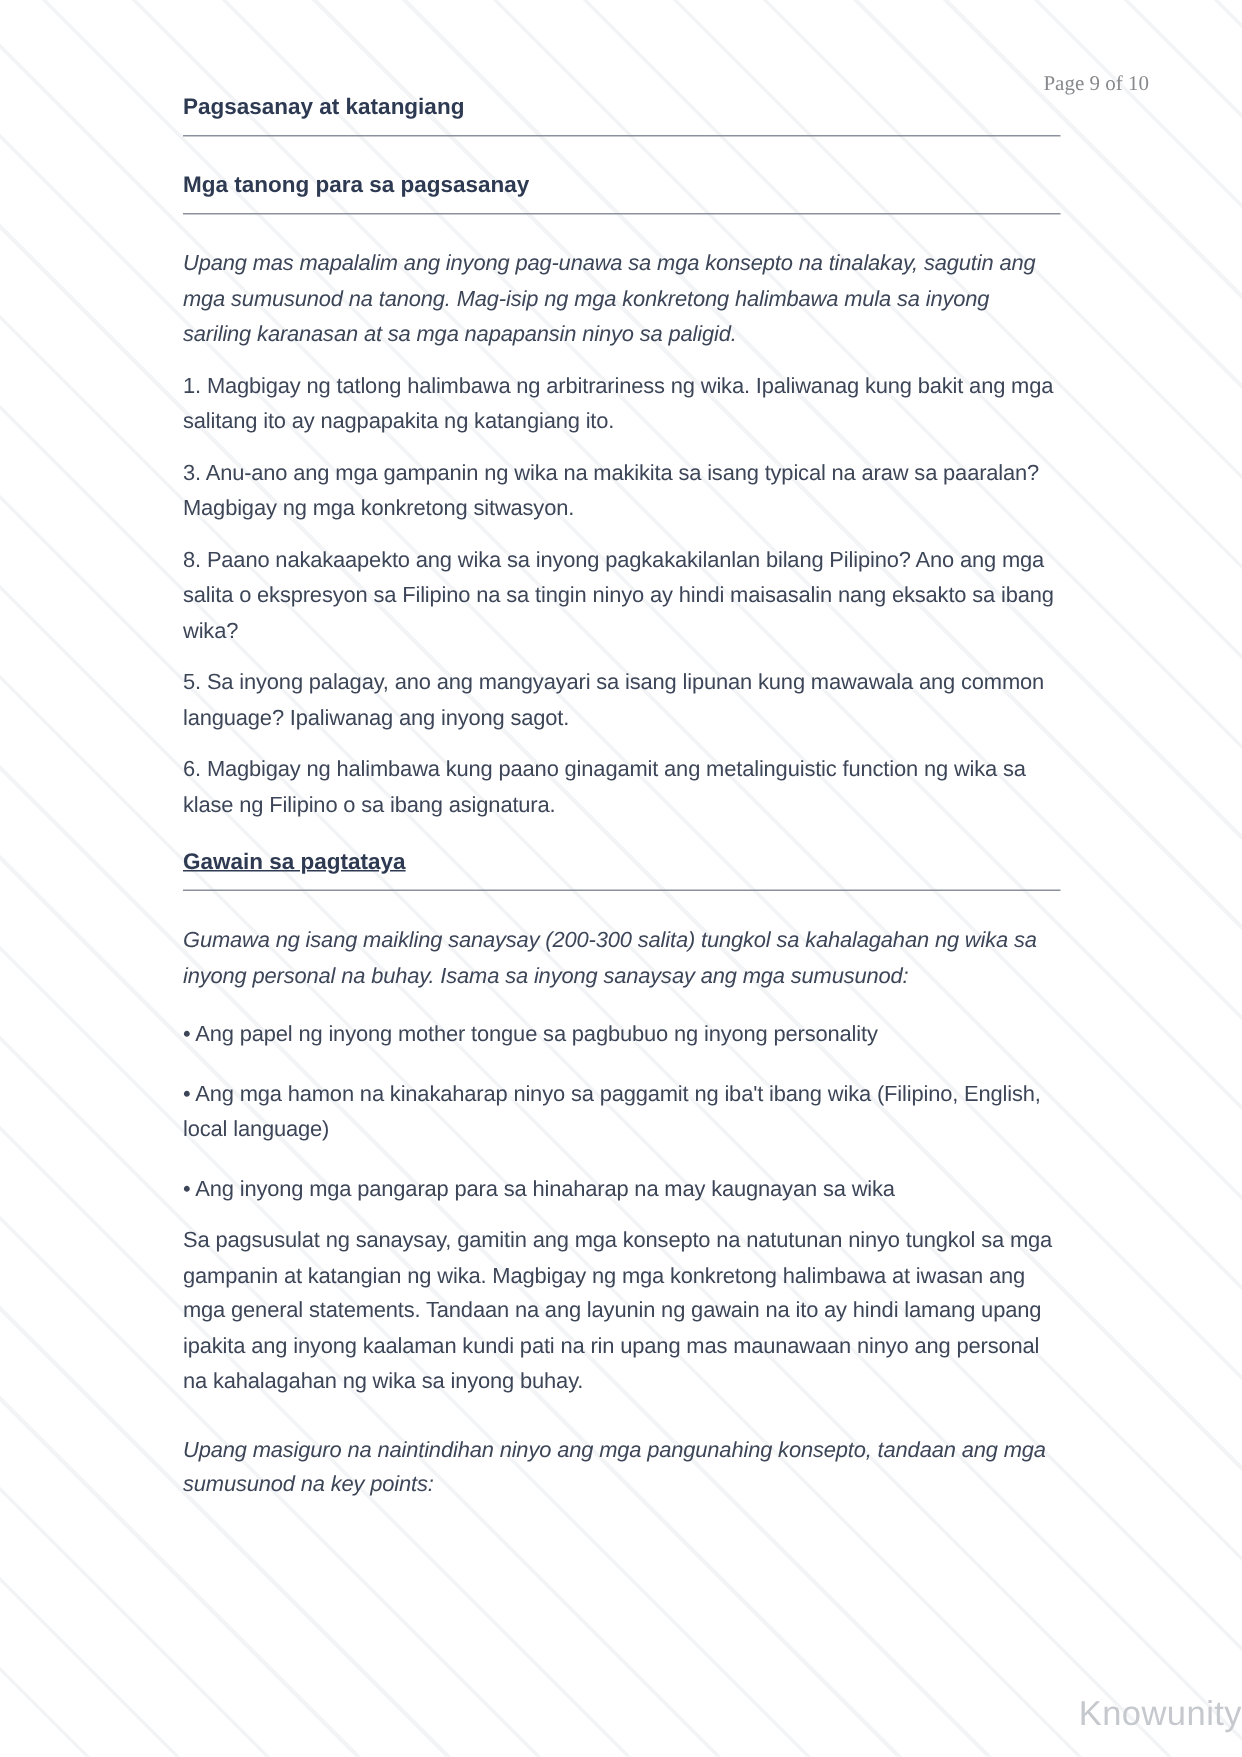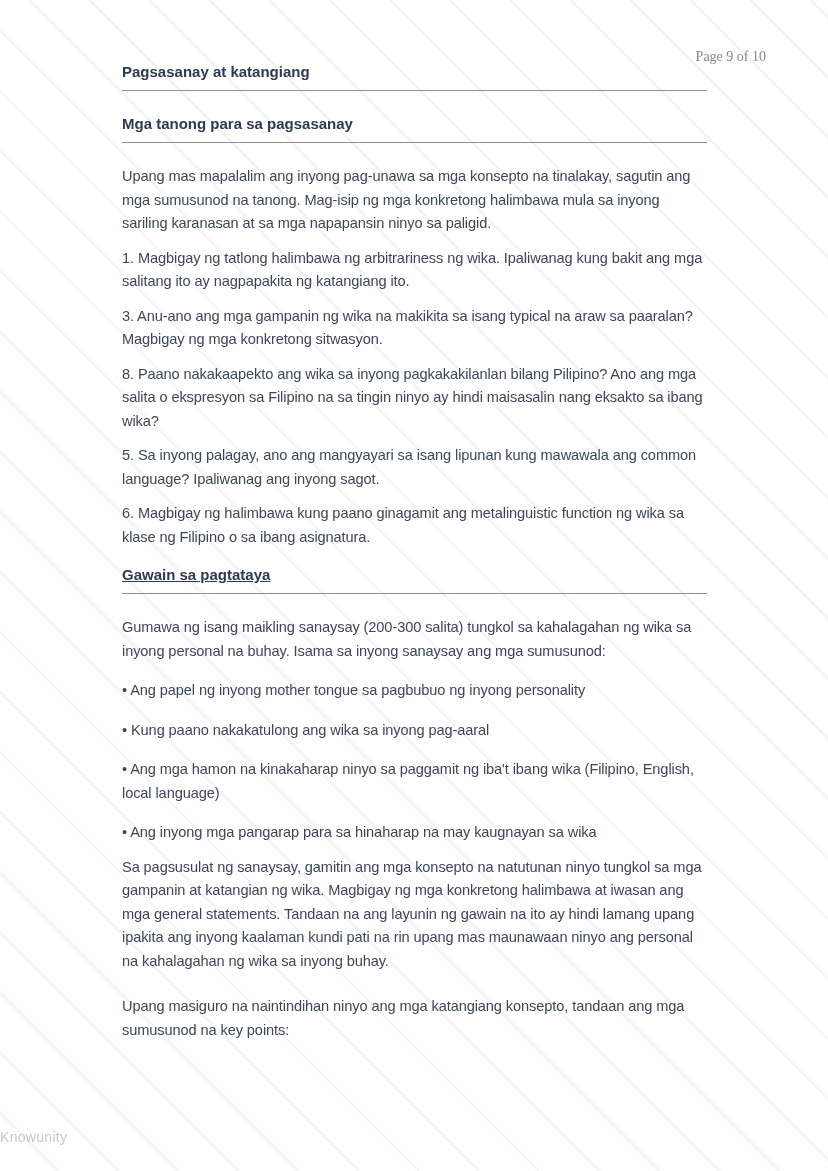--- a/index.html
+++ b/index.html
@@ -45,29 +45,29 @@
   .mt-first { margin-top: 63px; }
   .mt-section { margin-top: 24px; }
   .mt-section-late { margin-top: 17px; text-decoration: underline; }
   .para {
     font-size: 14.6px;
     letter-spacing: -0.1px;
     line-height: 23.5px;
     white-space: pre-line;
     margin: 11px 0 0 0;
   }
-  .para.after-heading { margin-top: 22px; }
+  .para.after-heading { margin-top: 22px; font-style: italic; }
   .bullets { margin-top: 11px; }
   .bullets .para { margin-top: 16px; }
   .footer-brand {
     position: absolute;
     left: 0; right: 0;
     top: 1129px;
-    text-align: left;
-    font-size: 14px;
+    text-align: right;
+    font-size: 23px;
     color: #c5c8cd;
     letter-spacing: 0.3px;
   }
 </style>
 </head>
 <body>
 
 <div class="stripes"></div>
 
 <div class="page-number">Page 9 of 10</div>
@@ -94,31 +94,30 @@
   <p class="para">6. Magbigay ng halimbawa kung paano ginagamit ang metalinguistic function ng wika sa
 klase ng Filipino o sa ibang asignatura.</p>
 
   <h2 class="section-heading mt-section-late">Gawain sa pagtataya</h2>
 
   <p class="para after-heading">Gumawa ng isang maikling sanaysay (200-300 salita) tungkol sa kahalagahan ng wika sa
 inyong personal na buhay. Isama sa inyong sanaysay ang mga sumusunod:</p>
 
   <div class="bullets">
     <p class="para">• Ang papel ng inyong mother tongue sa pagbubuo ng inyong personality</p>
-    <p class="para">• Kung paano nakakatulong ang wika sa inyong pag-aaral</p>
     <p class="para">• Ang mga hamon na kinakaharap ninyo sa paggamit ng iba't ibang wika (Filipino, English,
 local language)</p>
     <p class="para">• Ang inyong mga pangarap para sa hinaharap na may kaugnayan sa wika</p>
   </div>
 
   <p class="para">Sa pagsusulat ng sanaysay, gamitin ang mga konsepto na natutunan ninyo tungkol sa mga
 gampanin at katangian ng wika. Magbigay ng mga konkretong halimbawa at iwasan ang
 mga general statements. Tandaan na ang layunin ng gawain na ito ay hindi lamang upang
 ipakita ang inyong kaalaman kundi pati na rin upang mas maunawaan ninyo ang personal
 na kahalagahan ng wika sa inyong buhay.</p>
 
 
-  <p class="para after-heading">Upang masiguro na naintindihan ninyo ang mga katangiang konsepto, tandaan ang mga
+  <p class="para after-heading">Upang masiguro na naintindihan ninyo ang mga pangunahing konsepto, tandaan ang mga
 sumusunod na key points:</p>
 
 </div>
 
 <div class="footer-brand">Knowunity</div>
 
 </body></html>

